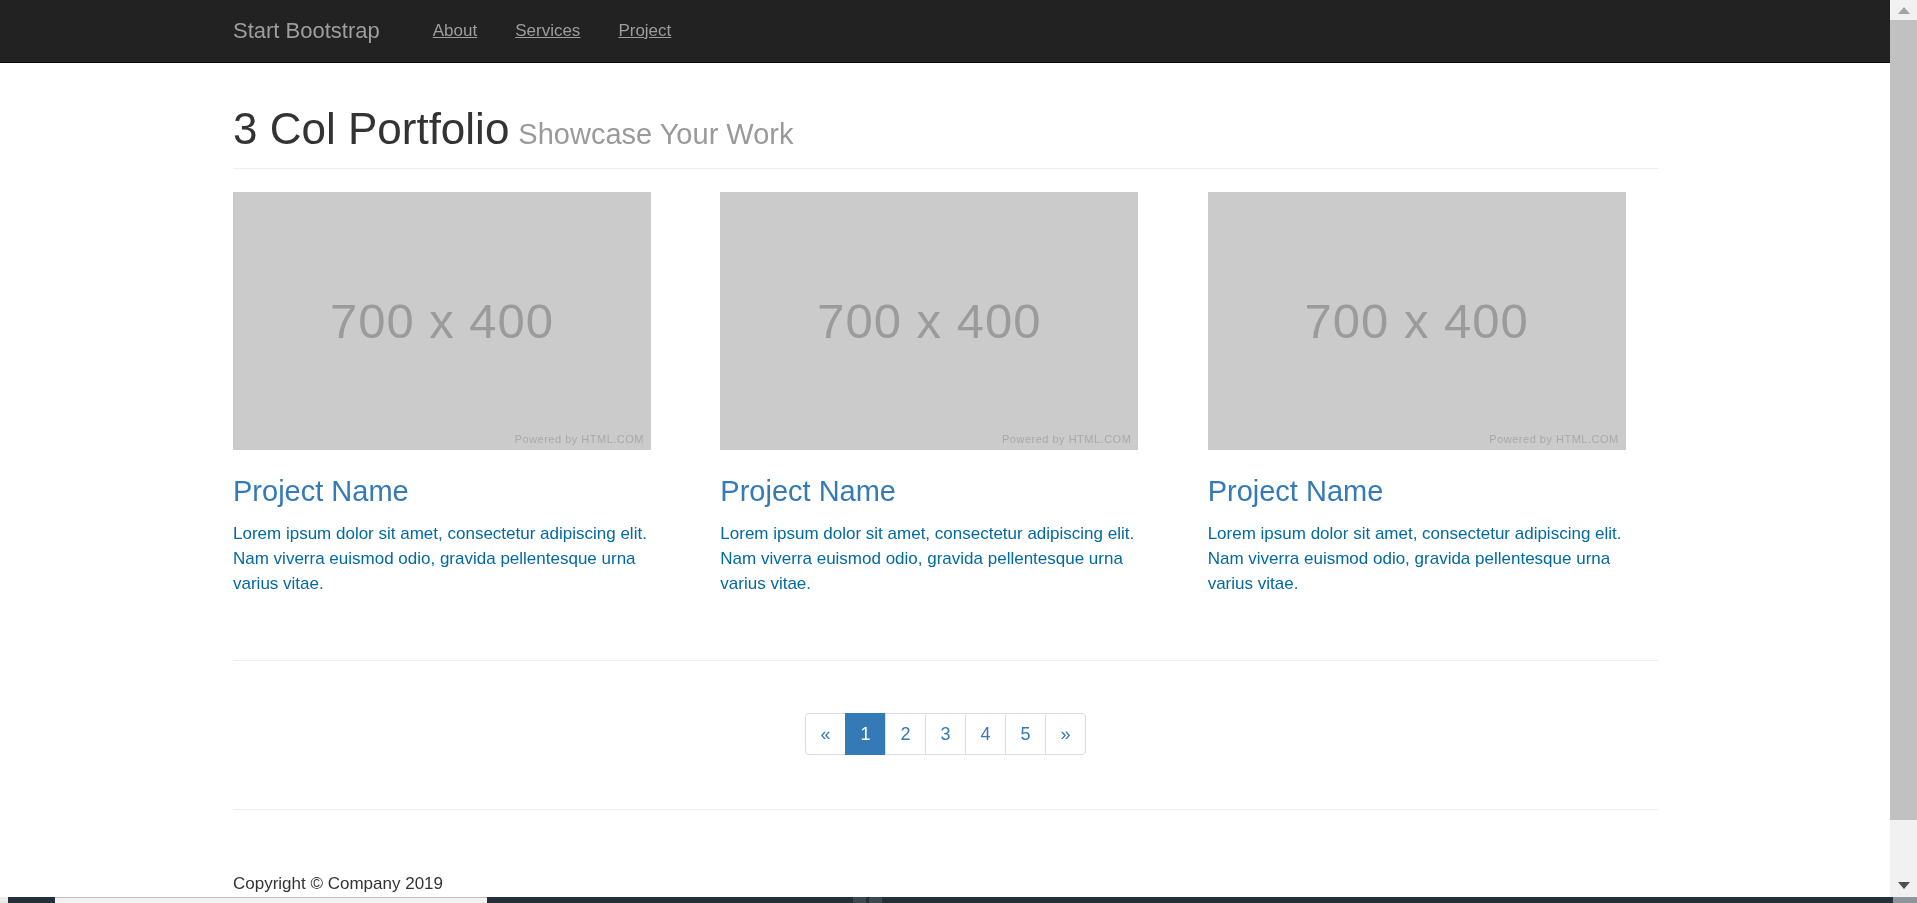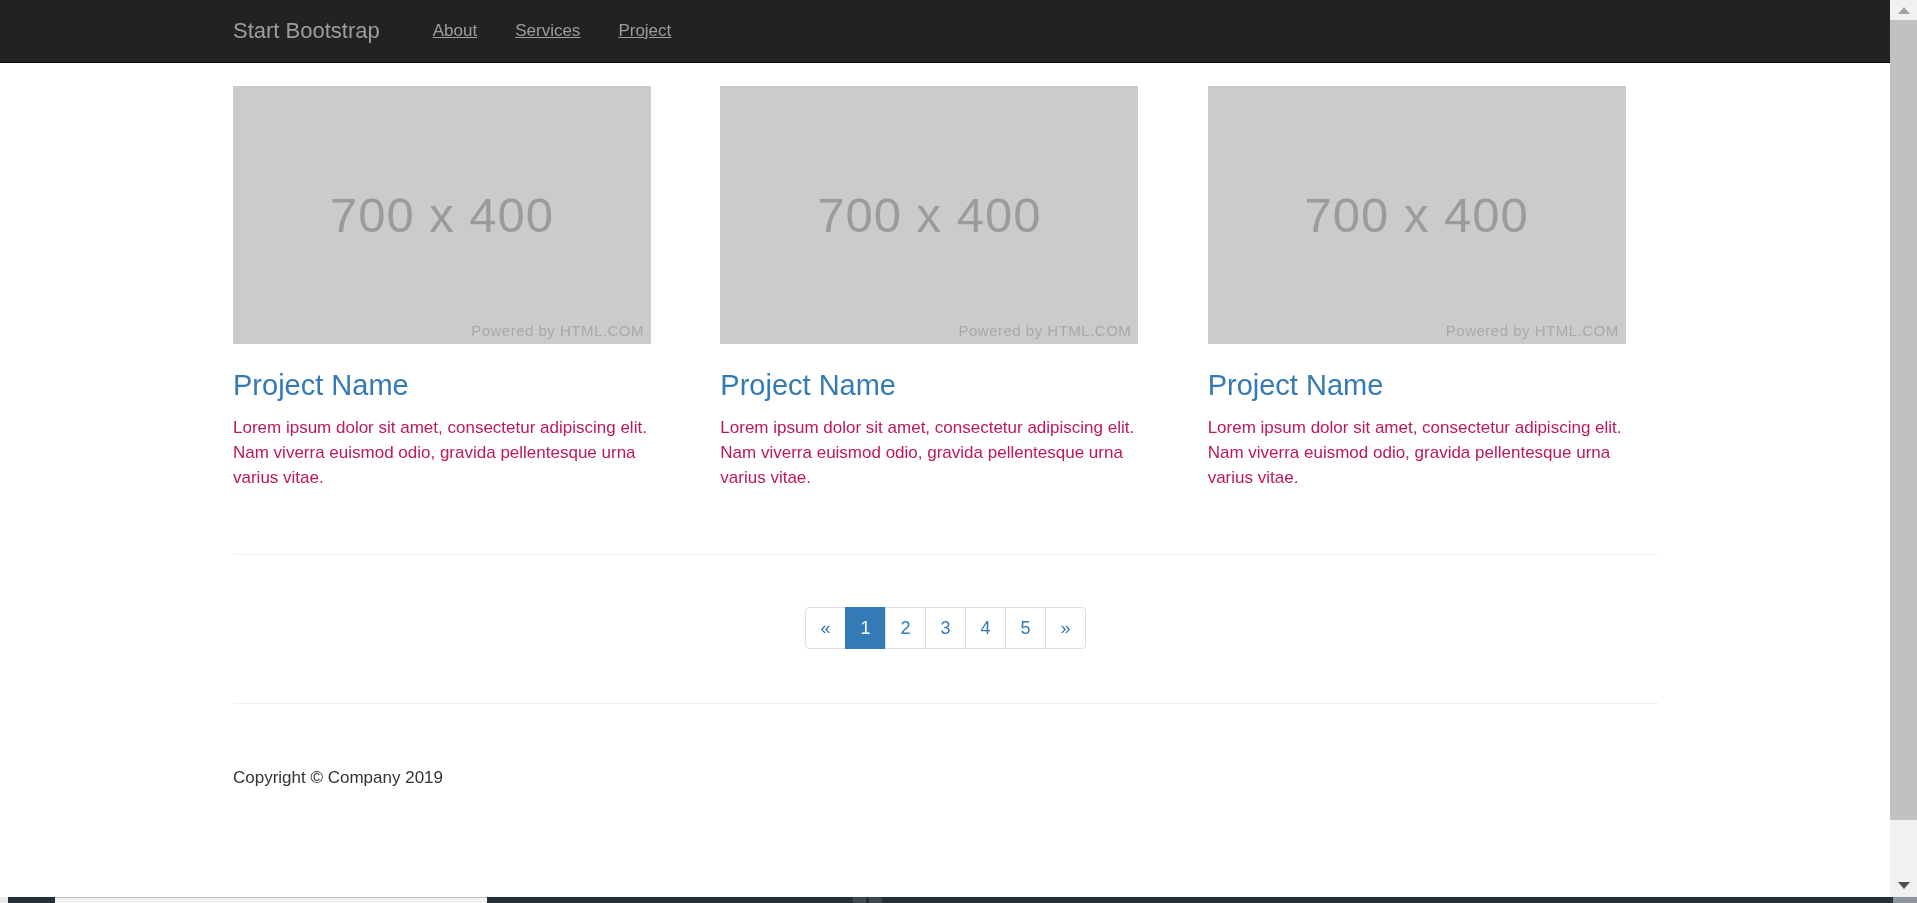--- a/index.html
+++ b/index.html
@@ -59,25 +59,25 @@
   .thumb {
     width: 418px; height: 258px;
     background: #cbcbcb;
     position: relative;
     display: flex; align-items: center; justify-content: center;
     cursor: pointer;
   }
   .thumb .ph-text { font-size: 49px; color: #9b9b9b; letter-spacing: 1px; }
   .thumb .wm {
     position: absolute; right: 7px; bottom: 5px;
-    font-size: 15px; color: #a9a9a9; letter-spacing: 0.5px;
+    font-size: 11px; color: #a9a9a9; letter-spacing: 0.5px;
   }
   .col h3 { margin-top: 25px; font-size: 29px; font-weight: 500; line-height: 33px; }
   .col h3 a { color: #337ab7; cursor: pointer; }
-  .col p { margin-top: 13px; font-size: 17px; line-height: 25px; color: #be185d; }
+  .col p { margin-top: 13px; font-size: 17px; line-height: 25px; color: #0369a1; }
 
   hr.sep { border: none; border-top: 1px solid #eeeeee; }
   .hr1 { margin-top: 64px; }
   .hr2 { margin-top: 54px; }
 
   
   .pager-row { display: flex; justify-content: center; margin-top: 52px; }
   .pagination { display: flex; list-style: none; }
   .pagination li a {
     display: block;
@@ -150,20 +150,25 @@
         </li>
         <li>
           <a>Project</a>
         </li>
       </ul>
     </div>
   </nav>
 
   <div class="container">
 
+    <div class="page-header">
+      <h1>
+        <span>3 Col Portfolio</span><span class="subtitle">Showcase Your Work</span>
+      </h1>
+    </div>
 
     <div class="row">
 
       <div class="col">
         <div class="thumb">
           <span class="ph-text">700 x 400</span>
           <span class="wm">Powered by HTML.COM</span>
         </div>
         <h3>
           <a>Project Name</a>

